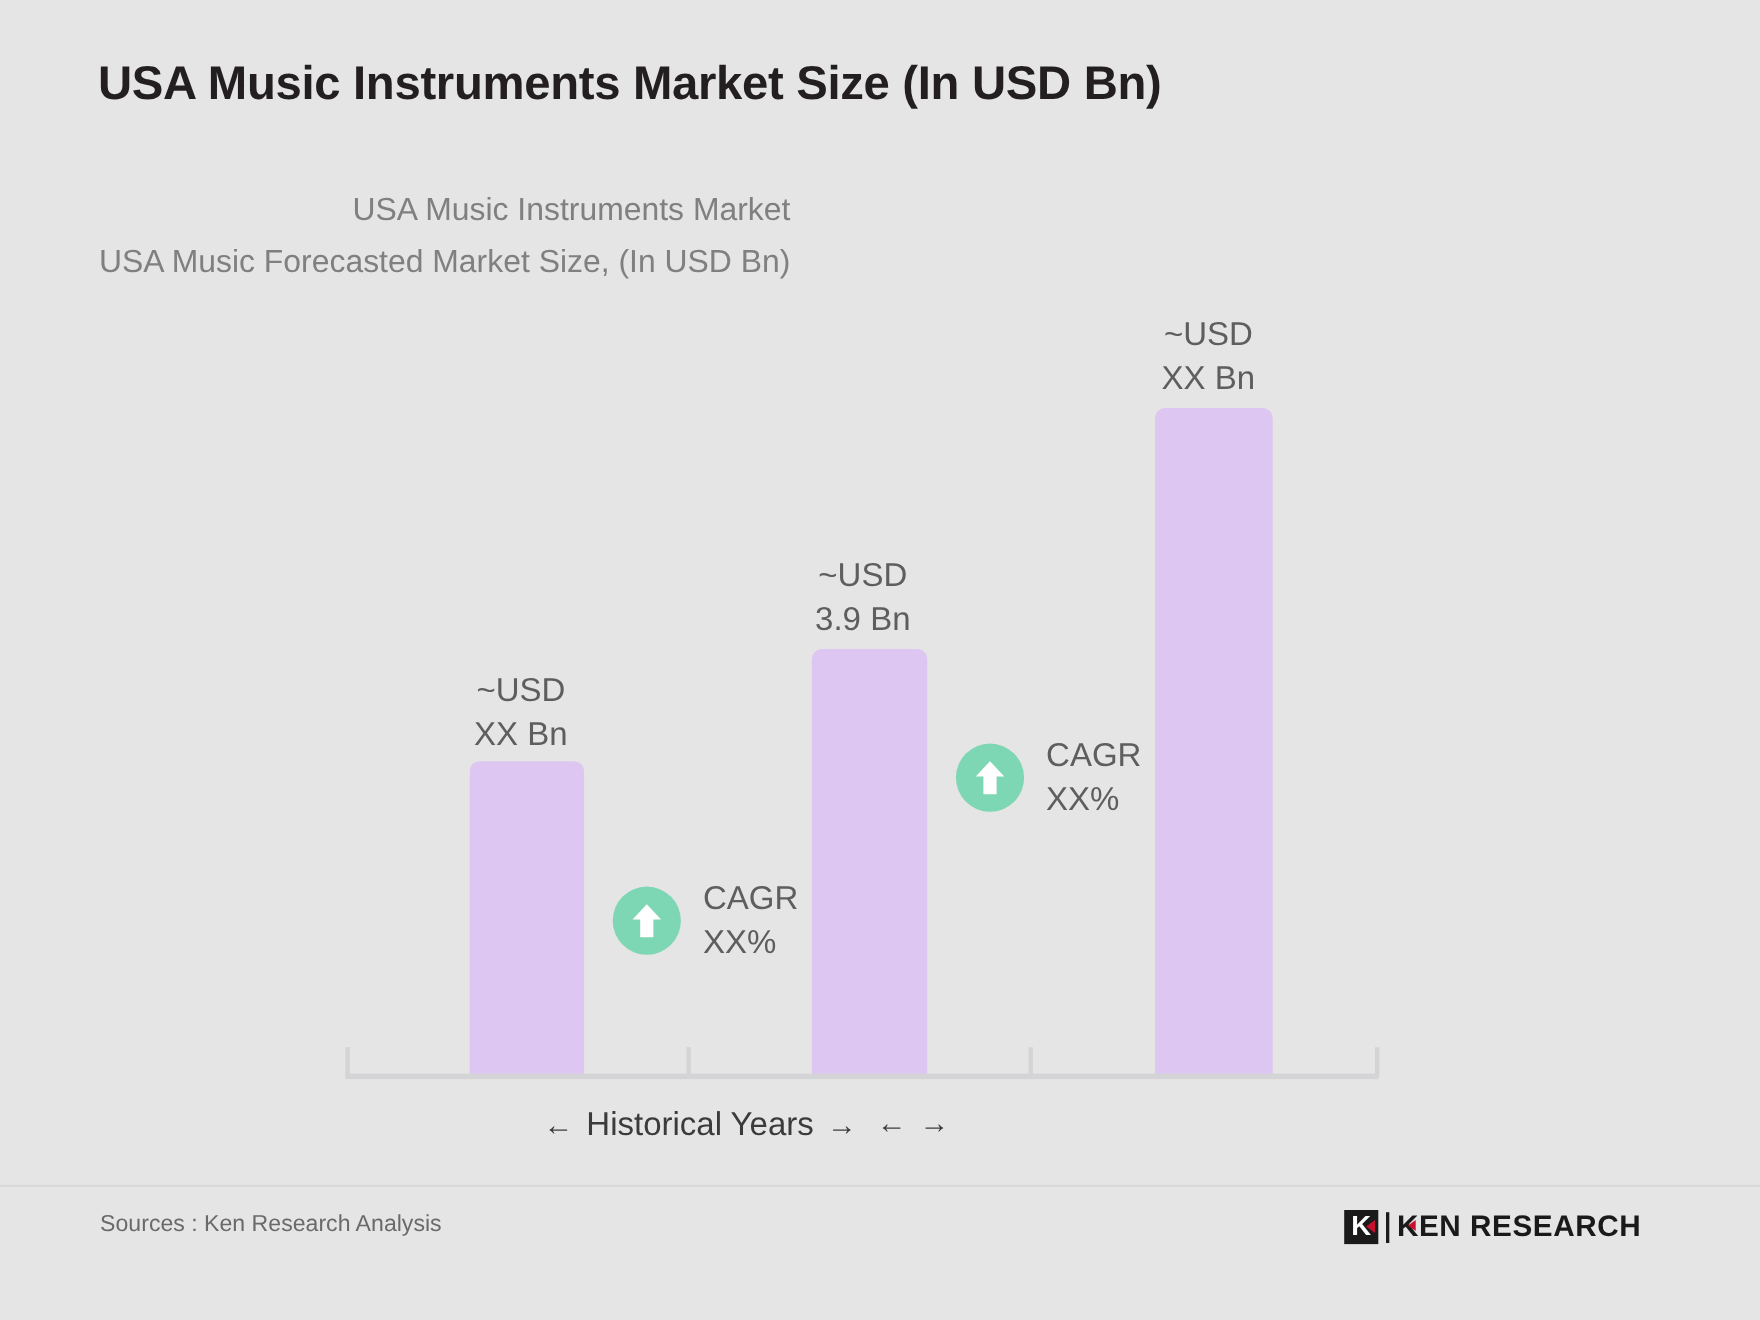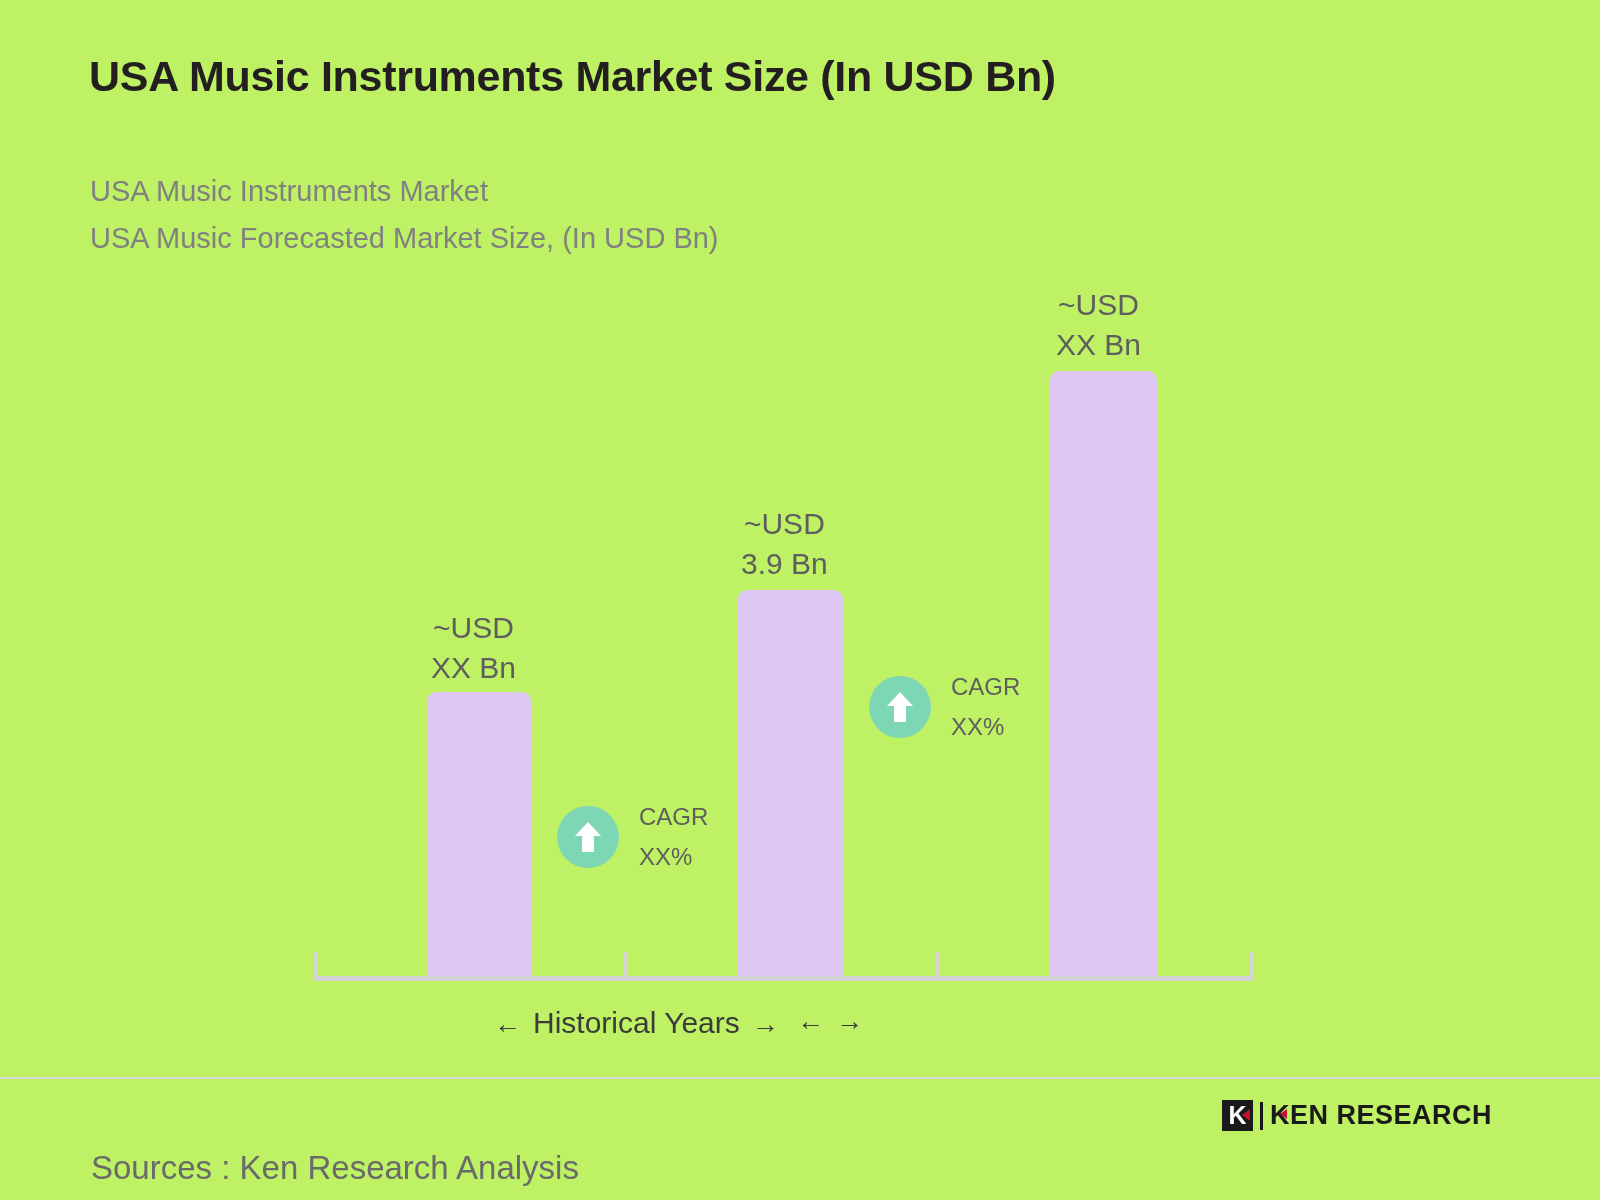--- a/index.html
+++ b/index.html
@@ -10,41 +10,42 @@
     width: 1600px;
     height: 1200px;
     background: #ffffff;
     font-family: "Liberation Sans", sans-serif;
     overflow: hidden;
   }
   #slide {
     position: relative;
     width: 1600px;
     height: 1200px;
-    background: #bef264;
+    background: #e5e5e5;
   }
 
   
   #title {
     position: absolute;
     left: 89px;
     top: 52px;
     font-size: 43px;
     font-weight: bold;
     color: #231f20;
     letter-spacing: -0.3px;
     white-space: nowrap;
   }
   #subtitle-block {
     position: absolute;
     left: 90px;
     top: 168px;
     font-size: 29px;
     color: #808080;
     line-height: 47px;
+    text-align: right;
   }
   .subtitle-line {
     white-space: nowrap;
   }
 
   
   #plot {
     position: absolute;
     left: 0;
     top: 0;
@@ -100,21 +101,21 @@
     background: #7dd6b4;
     display: flex;
     align-items: center;
     justify-content: center;
     flex: 0 0 auto;
   }
   .cagr-circle svg {
     display: block;
   }
   .cagr-text {
-    font-size: 24px;
+    font-size: 30px;
     color: #5e5e5e;
     line-height: 40px;
     white-space: nowrap;
   }
 
   
   .period-caption {
     position: absolute;
     font-size: 30px;
     color: #3b3b3b;
@@ -134,24 +135,23 @@
     left: 0;
     top: 1077px;
     width: 1600px;
     height: 2px;
     background: #d9d9d9;
   }
   #sources {
     position: absolute;
     left: 91px;
     top: 1101px;
-    font-size: 33px;
+    font-size: 21px;
     color: #6a6a6a;
     white-space: nowrap;
-    margin-top: 48px;
   }
   #logo {
     position: absolute;
     right: 108px;
     top: 1100px;
     display: flex;
     align-items: center;
     gap: 7px;
   }
   #logo-mark {

